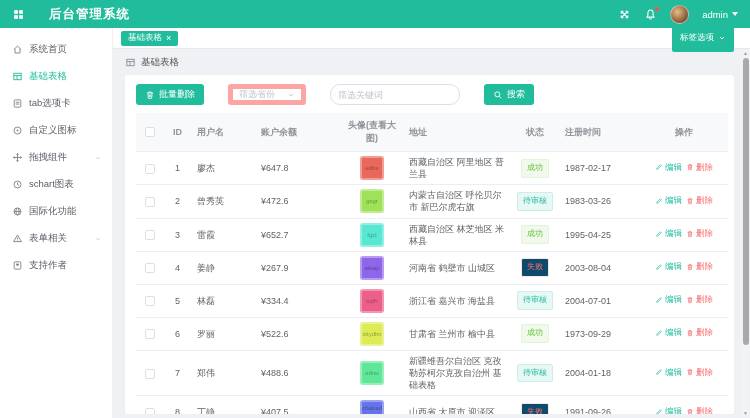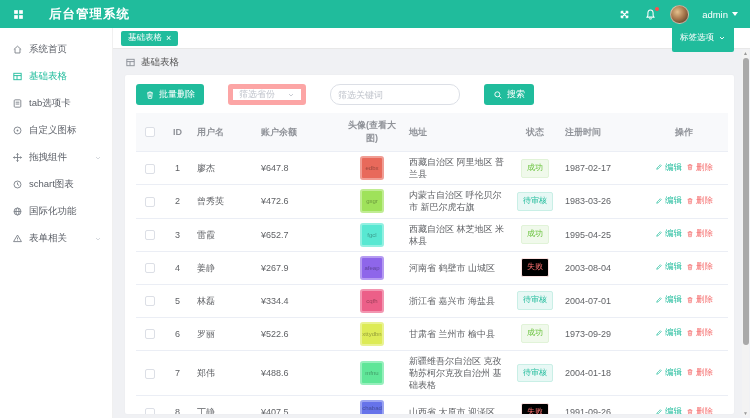--- a/index.html
+++ b/index.html
@@ -72,21 +72,21 @@
     vertical-align:middle; word-break:break-all; }
   td.tc, th.tc { text-align:center; }
   .cb { display:inline-block; width:10px; height:10px; border:1px solid #dcdfe6; border-radius:2px;
     background:#fff; vertical-align:middle; cursor:pointer; }
   .avatar-sq { display:inline-flex; align-items:center; justify-content:center; width:24px; height:24px;
     border-radius:3px; font-size:6px; color:rgba(0,0,0,.35); overflow:hidden; cursor:pointer;
     border:2px solid rgba(255,255,255,.35); }
   .pill { display:inline-block; font-size:8px; padding:3px 5px; border-radius:2px; border:1px solid; white-space:nowrap; }
   .pill.success { color:#67C23A; background:#F0F9EB; border-color:#E1F3D8; }
   .pill.pending { color:#20BC9C; background:#E8F8F5; border-color:#C9EFE6; }
-  .pill.fail    { color:#F56C6C; background:#000000; border-color:#FDE2E2; }
+  .pill.fail    { color:#F56C6C; background:#0c4a6e; border-color:#FDE2E2; }
   .lnk { display:inline-flex; align-items:center; gap:2px; font-size:8.5px; cursor:pointer; white-space:nowrap; }
   .lnk.edit { color:var(--primary); margin-right:4px; }
   .lnk.del { color:var(--danger); }
 
   
   .vscroll { position:absolute; top:50px; bottom:2px; right:1px; width:7px; background:#f3f3f3;
     border-radius:3px; z-index:6; }
   .vscroll .arrow { position:absolute; left:0; width:7px; font-size:5px; color:#999; text-align:center; line-height:6px; }
   .vscroll .thumb { position:absolute; top:8px; left:0.5px; width:6px; height:287px; background:#a9a9a9;
     border-radius:3px; cursor:grab; }
@@ -212,20 +212,30 @@
             <path d="M6 5 V7"></path>
             <circle cx="6" cy="8.3" r="0.5" fill="currentColor" stroke="none"></circle>
           </svg>
         </span>
      <span class="lbl">表单相关</span>
      <span class="chev ic">
           <svg width="8" height="8" viewBox="0 0 12 12" fill="none" stroke="currentColor" stroke-width="1">
             <path d="M3 4.5 L6 7.5 L9 4.5"></path>
           </svg>
         </span>
+   </div>
+      <div class="side-item">
+     <span class="ic">
+          <svg width="11" height="11" viewBox="0 0 12 12" fill="none" stroke="currentColor" stroke-width="1">
+            <rect x="2.4" y="2" width="7.2" height="8" rx="1"></rect>
+            <path d="M6 4.3 C5.2 3.4 3.9 4.3 4.6 5.4 L6 6.8 L7.4 5.4 C8.1 4.3 6.8 3.4 6 4.3 Z" fill="currentColor" stroke="none"></path>
+          </svg>
+        </span>
+     <span class="lbl">支持作者</span>
+
    </div>
     </aside>
 
   <div class="main">
     <div class="tabbar">
       <div class="tab">
         <span>基础表格</span>
         <span class="x">×</span>
       </div>
       <div class="tag-options">

